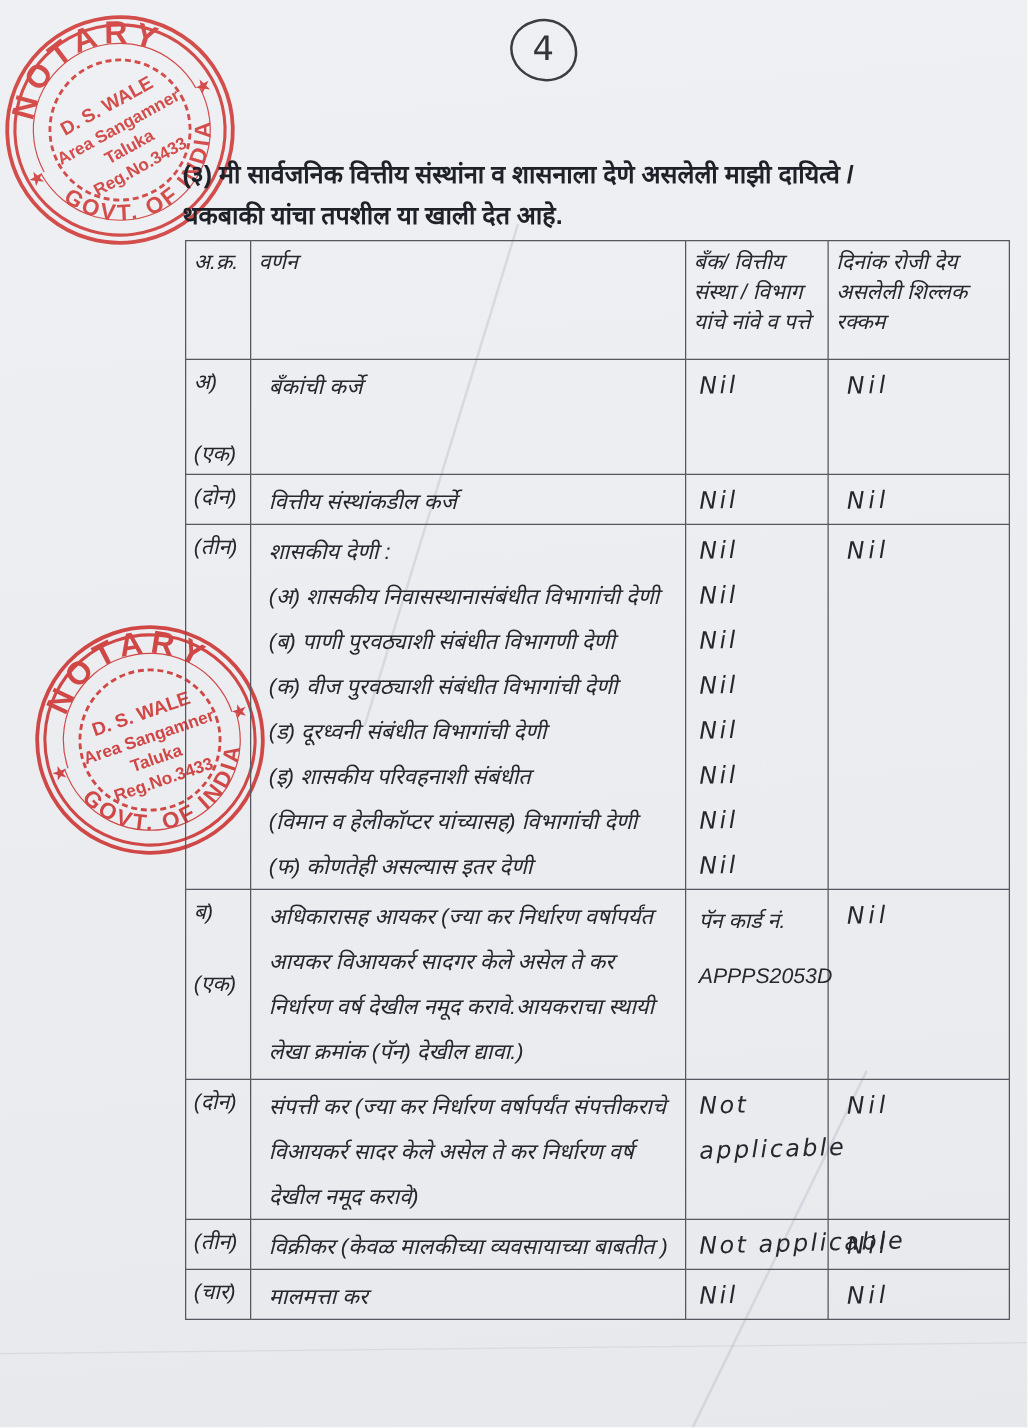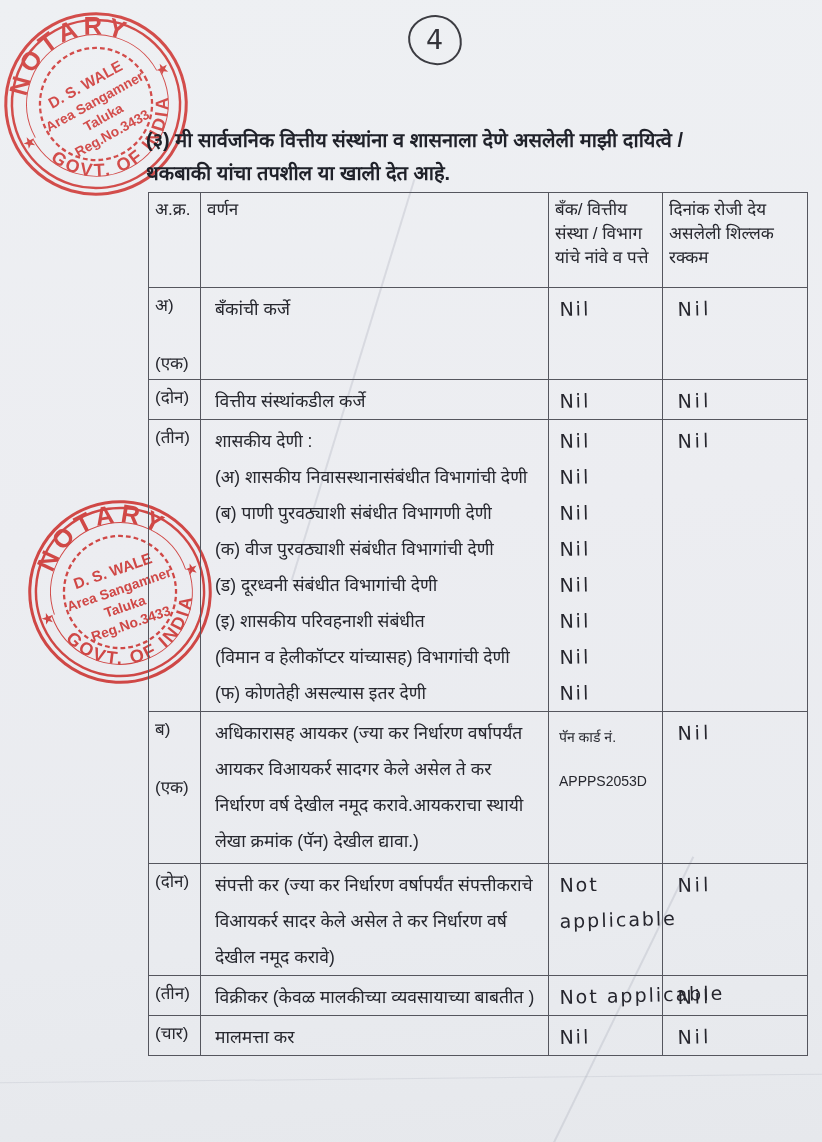--- a/index.html
+++ b/index.html
@@ -52,34 +52,35 @@
   .heading {
     position: absolute; left: 146px; top: 124px; width: 672px;
     font-size: 20px; font-weight: 600; color: #1f2129; line-height: 33px;
   }
 
   
   table.liab {
     position: absolute; left: 148px; top: 192px;
     width: 659px; border-collapse: collapse; table-layout: fixed;
     color: #26272e;
+    font-style: italic;
   }
   table.liab, table.liab th, table.liab td { border: 1.6px solid #55565e; }
   table.liab th, table.liab td { vertical-align: top; text-align: left; font-weight: 400; }
   thead tr { height: 95px; }
   th { font-size: 17px; line-height: 24px; padding: 5px 6px 0 6px; }
   td { padding: 3px 0 0 0; }
   td .line { white-space: nowrap; }
   .cell-sr { padding-left: 6px; }
   .cell-sr .line.pr { font-size: 17px; line-height: 30px; }
   .cell-sr .line.pr + .line.pr { margin-top: 28px; }
   .cell-desc { padding-left: 14px; }
   .cell-desc .line.pr { font-size: 17.5px; line-height: 36px; }
   .cell-bank { padding-left: 10px; }
-  .cell-bank .line.pr { font-size: 14px; line-height: 44px; }
+  .cell-bank .line.pr { font-size: 17px; line-height: 44px; }
   .cell-amount { padding-left: 14px; }
   .hw {
     font-family: "DejaVu Sans", sans-serif;
     font-size: 19px; line-height: 36px; letter-spacing: 2px;
     color: #26262e; transform: rotate(-1.5deg); transform-origin: left top;
     width: max-content;
   }
   .cell-amount .hw { letter-spacing: 3px; }
 </style>
 </head>

